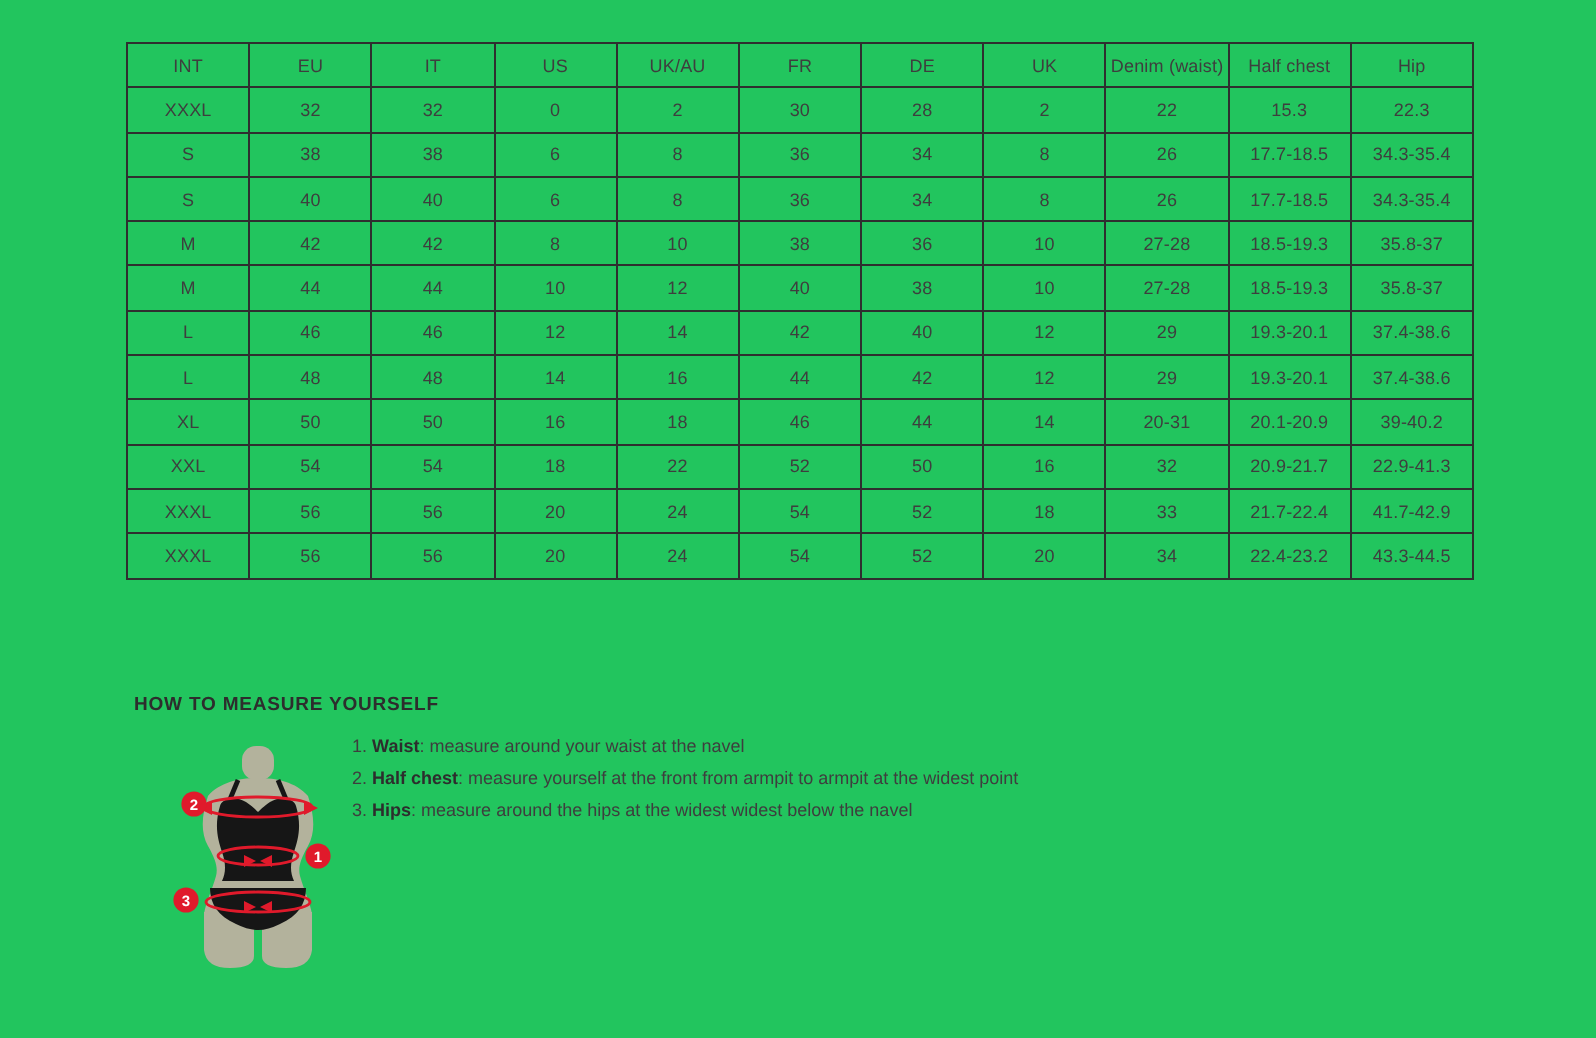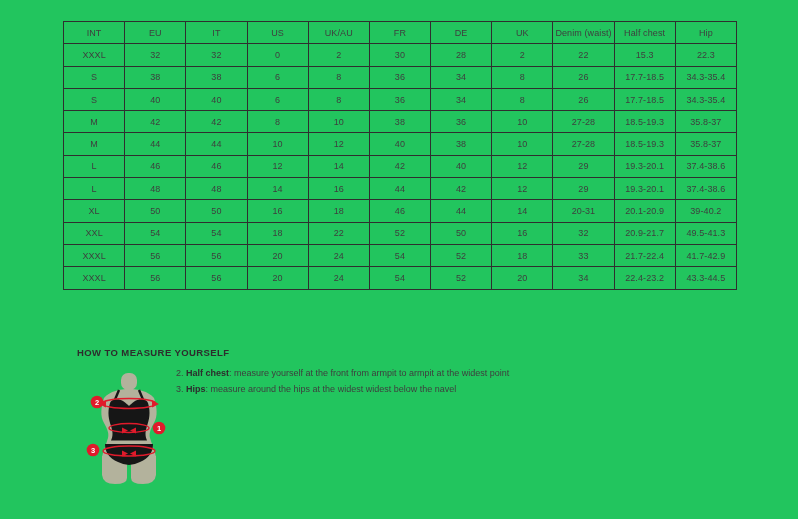--- a/index.html
+++ b/index.html
@@ -32,21 +32,21 @@
     vertical-align: middle;
     font-size: 9px;
     font-weight: 400;
     color: #3e3e3e;
     letter-spacing: 0.1px;
     white-space: nowrap;
     overflow: hidden;
   }
   .measure-title {
     position: absolute;
-    left: 77px;
+    left: 67px;
     top: 347px;
     font-size: 9.5px;
     font-weight: 700;
     letter-spacing: 0.4px;
     color: #2d2d2d;
   }
   ol.instructions {
     position: absolute;
     left: 176px;
     top: 369px;
@@ -205,21 +205,21 @@
           <td>XXL</td>
           <td>54</td>
           <td>54</td>
           <td>18</td>
           <td>22</td>
           <td>52</td>
           <td>50</td>
           <td>16</td>
           <td>32</td>
           <td>20.9-21.7</td>
-          <td>49.5-41.3</td>
+          <td>22.9-41.3</td>
         </tr>
         <tr>
           <td>XXXL</td>
           <td>56</td>
           <td>56</td>
           <td>20</td>
           <td>24</td>
           <td>54</td>
           <td>52</td>
           <td>18</td>
@@ -239,20 +239,21 @@
           <td>34</td>
           <td>22.4-23.2</td>
           <td>43.3-44.5</td>
         </tr>
       </tbody>
   </table>
 
   <div class="measure-title">HOW TO MEASURE YOURSELF</div>
 
   <ol class="instructions">
+      <li><span>1.</span> <b>Waist</b><span>: measure around your waist at the navel</span></li>
       <li><span>2.</span> <b>Half chest</b><span>: measure yourself at the front from armpit to armpit at the widest point</span></li>
       <li><span>3.</span> <b>Hips</b><span>: measure around the hips at the widest widest below the navel</span></li>
     </ol>
 
   <svg class="figure-svg" width="104" height="118" viewBox="0 0 104 118" xmlns="http://www.w3.org/2000/svg">
 
     <g fill="#b3b29c">
       <rect x="43" y="1" width="16" height="17" rx="7"></rect>
       <path d="M26,26 C32,19 42,17 51,17 C60,17 70,19 76,26 C79,35 80,44 76,51 C72,58 71,62 72,66 C74,73 77,79 78,85 L24,85 C25,79 28,73 30,66 C31,62 30,58 26,51 C22,44 23,35 26,26 Z"></path>
       <path d="M24,84 L49,84 L49,106 Q49,112 37,112 Q25,112 24,103 Z"></path>

